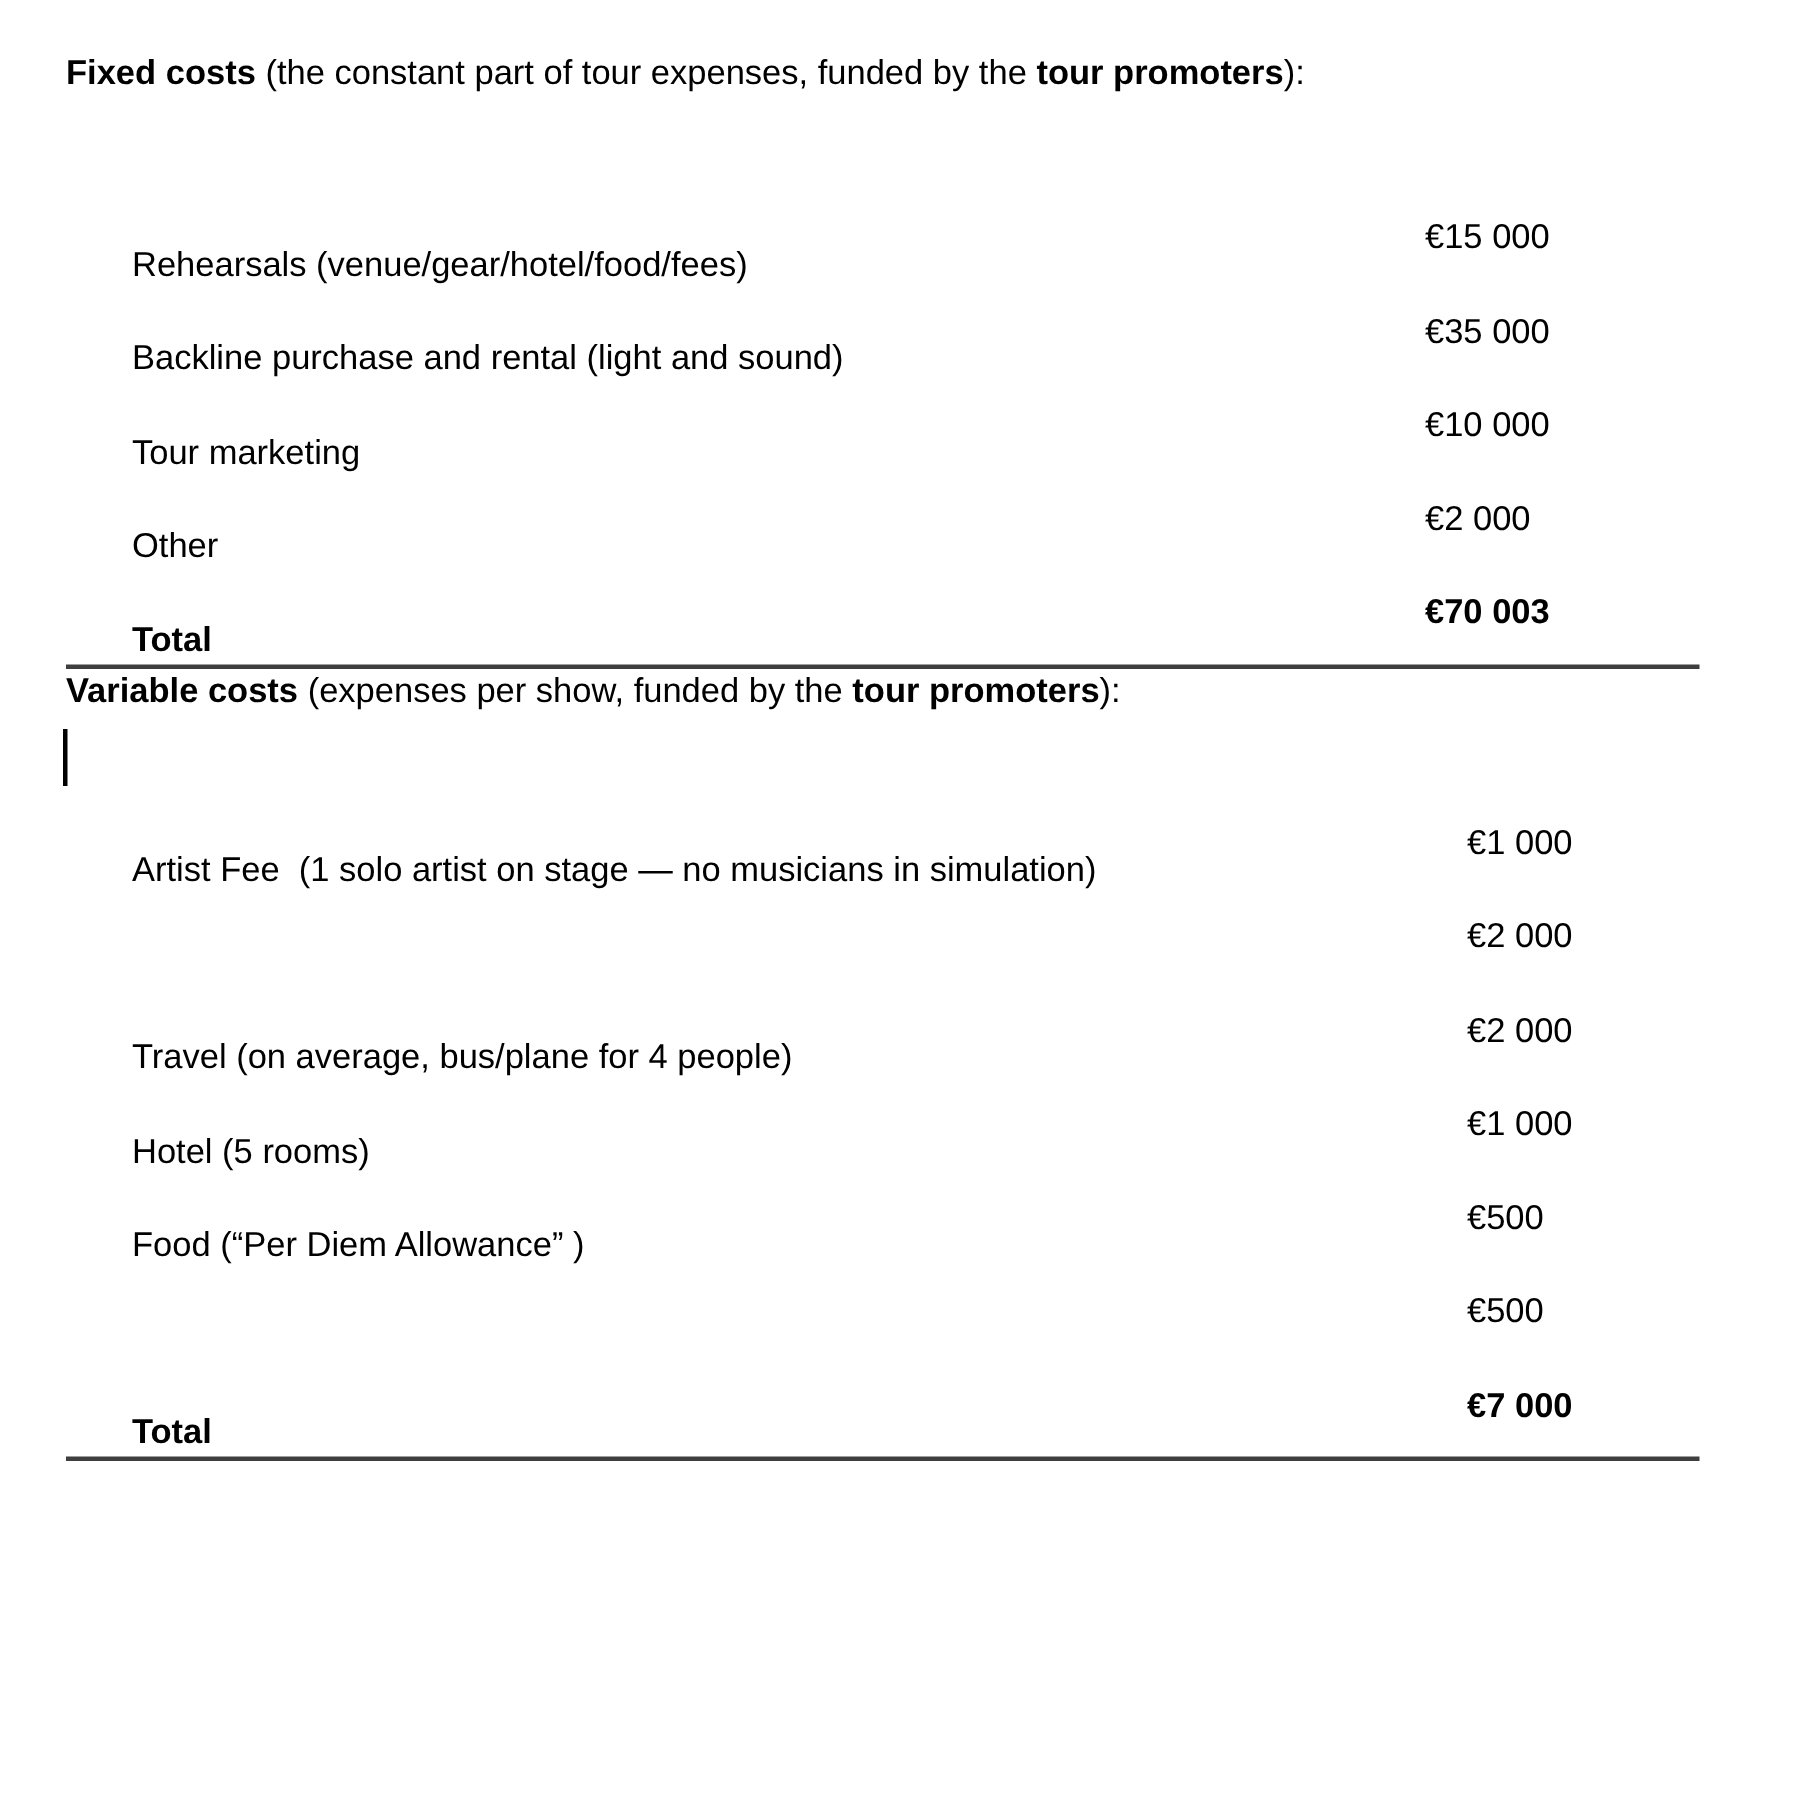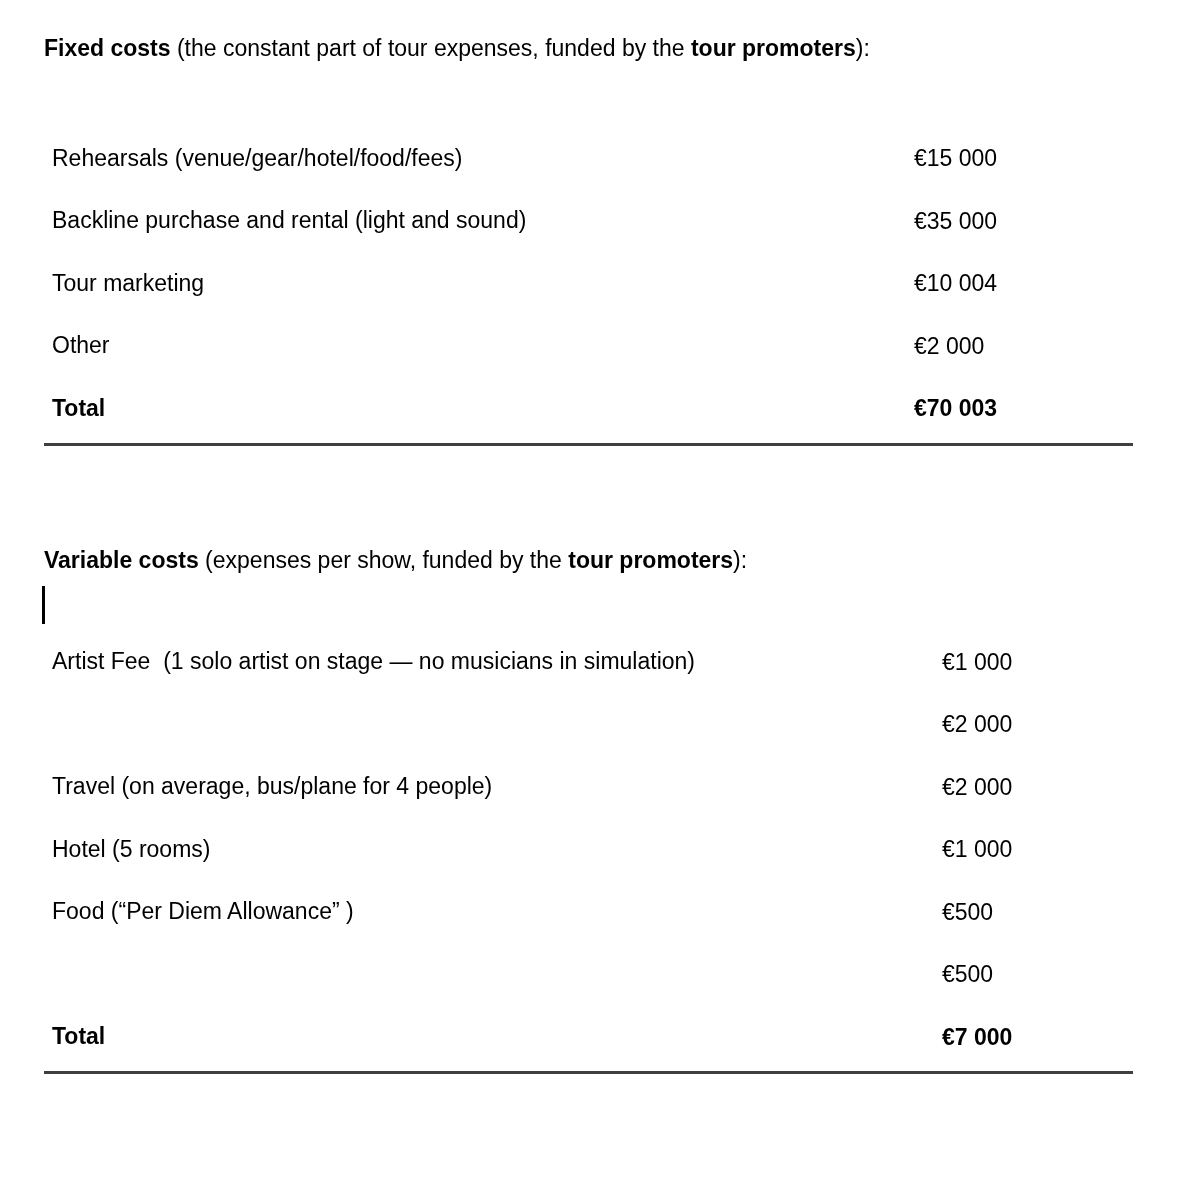--- a/index.html
+++ b/index.html
@@ -31,21 +31,22 @@
   .doc-heading .b { font-weight: 700; }
 
   .costs-table { width: 1089px; }
   .costs-table.fixed    { margin-top: 65px; }
   .costs-table.variable { margin-top: 7px; }
 
   .row {
     position: relative;
     height: 62.5px;
     display: flex;
-    align-items: center;
+    align-items: flex-end;
+    margin-left: 36px;
   }
   .row .label {
     padding-left: 8px;
     white-space: pre-wrap;
   }
   .row .value {
     position: absolute;
     top: 50%;
     transform: translateY(-50%);
     white-space: pre;
@@ -55,21 +56,21 @@
   .row.total .label,
   .row.total .value { font-weight: 700; }
 
   .table-rule {
     border: none;
     height: 3px;
     width: 1089px;
     background: #3f3f3f;
     margin: 3px 0 0 0;
   }
-  .heading-variable { margin-top: 100px; }
+  .heading-variable { }
 
   .caret-line {
     position: relative;
     height: 38px;
     margin-top: 12px;
   }
   .text-caret {
     position: absolute;
     left: -2px;
     top: 0;
@@ -89,21 +90,21 @@
     <div class="row">
       <span class="label">Rehearsals (venue/gear/hotel/food/fees)</span>
       <span class="value">€15 000</span>
     </div>
     <div class="row">
       <span class="label">Backline purchase and rental (light and sound)</span>
       <span class="value">€35 000</span>
     </div>
     <div class="row">
       <span class="label">Tour marketing</span>
-      <span class="value">€10 004</span>
+      <span class="value">€10 000</span>
     </div>
     <div class="row">
       <span class="label">Other</span>
       <span class="value">€2 000</span>
     </div>
     <div class="row total">
       <span class="label">Total</span>
       <span class="value">€70 003</span>
     </div>
   </div>

